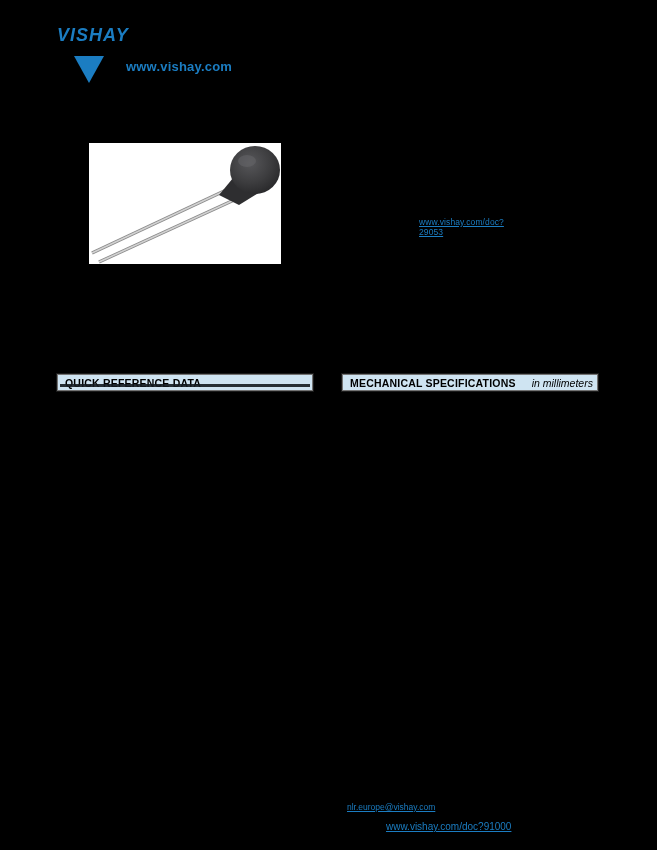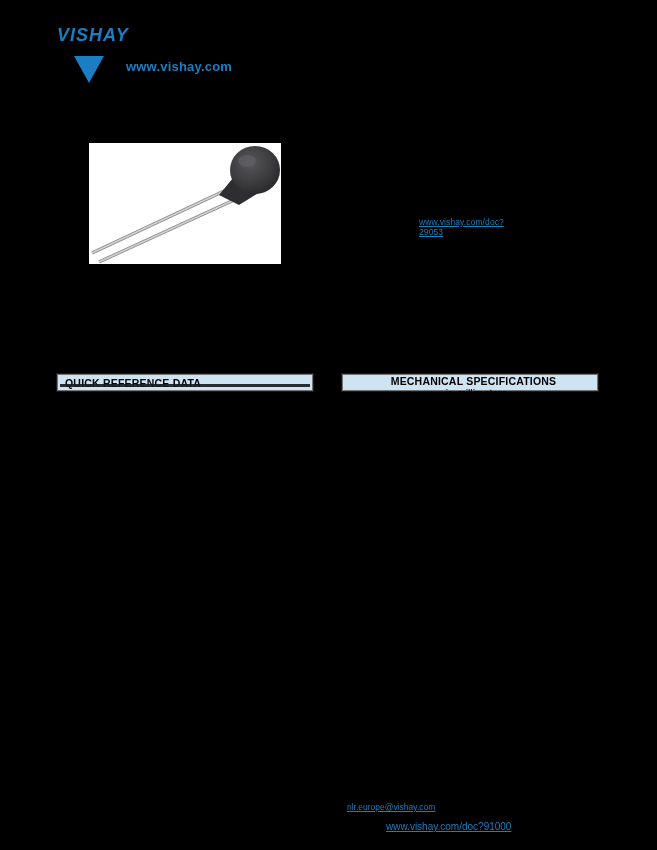--- a/index.html
+++ b/index.html
@@ -49,23 +49,23 @@
   
   .section-bar {
     position: absolute; top: 374px; height: 17px; width: 256px;
     background: #cfe4f2; border: 1px solid #737373;
     box-shadow: 0 0 0 1px #1a1a1a;
     display: flex; align-items: center;
     padding-left: 7px; color: #000;
     font-size: 10.5px; white-space: nowrap;
   }
   .section-bar .bar-title { font-weight: bold; letter-spacing: 0.2px; }
-  .section-bar .bar-subtitle { font-weight: normal; margin-left: 6px; }
+  .section-bar .bar-subtitle { font-weight: normal; margin-left: 16px; font-style: italic; }
   .bar-left  { left: 57px; }
-  .bar-right { left: 342px; flex-direction: column; }
+  .bar-right { left: 342px; }
 
   
   .table-hint {
     position: absolute; left: 60px; top: 384px; width: 250px; height: 3px;
     background: #141b20; opacity: 0.9;
   }
 
   
   .footer-email {
     position: absolute; left: 347px; top: 802px;

